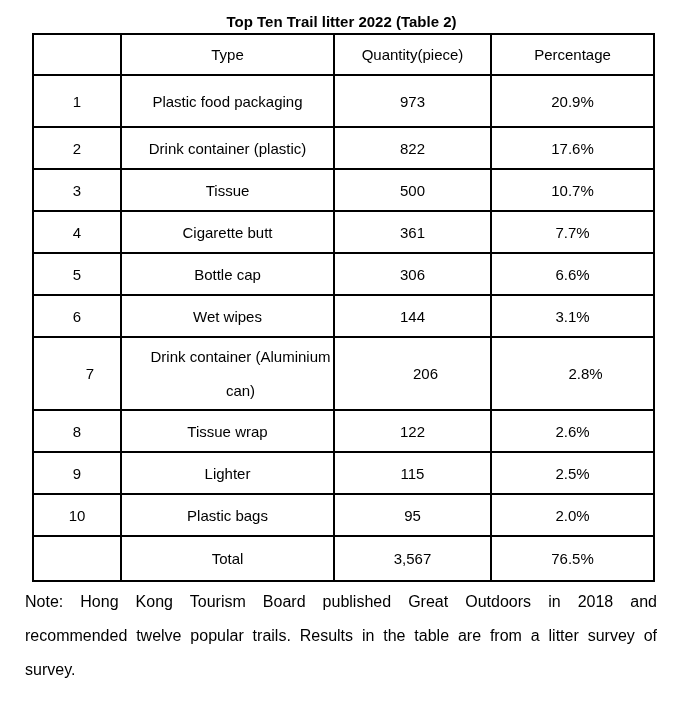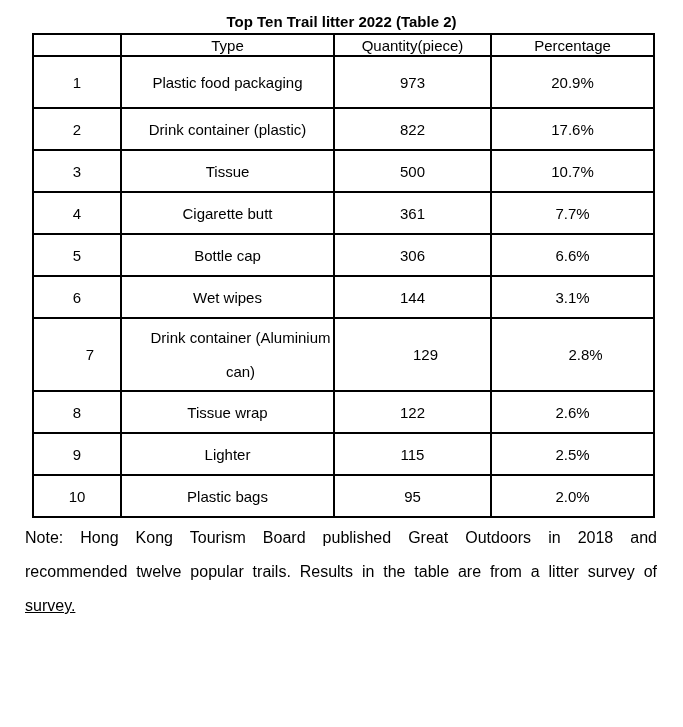--- a/index.html
+++ b/index.html
@@ -38,39 +38,38 @@
   table.litter-table td {
     border: 2px solid #000000;
     padding: 0 2px;
     text-align: center;
     vertical-align: middle;
     font-size: 15px;
     font-weight: normal;
     line-height: 19px;
     overflow: hidden;
   }
-  tr.row-header  { height: 22px; border-radius: 17px; }
+  tr.row-header  { height: 41px; border-radius: 17px; }
   tr.row-first   { height: 52px; }
   tr.row-std     { height: 42px; }
   tr.row-wrap    { height: 73px; }
   tr.row-wrap td { line-height: 34px; padding-left: 28px; }
   tr.row-total   { height: 45px; }
   .note {
     margin: 3px 26px 0 25px;
     font-size: 16px;
   }
   .note-line {
     line-height: 34px;
     text-align: justify;
     text-align-last: justify;
     white-space: normal;
   }
   .note-line.last {
     text-align-last: left;
-    text-decoration: underline;
   }
 </style>
 </head>
 <body>
 
 <div class="page">
 
   <h1 class="doc-title">Top Ten Trail litter 2022 (Table 2)</h1>
 
   <table class="litter-table">
@@ -121,41 +120,47 @@
       </tr>
       <tr class="row-std">
         <td>6</td>
         <td>Wet wipes</td>
         <td>144</td>
         <td>3.1%</td>
       </tr>
       <tr class="row-wrap">
         <td>7</td>
         <td>Drink container (Aluminium can)</td>
-        <td>129</td>
+        <td>206</td>
         <td>2.8%</td>
       </tr>
       <tr class="row-std">
         <td>8</td>
         <td>Tissue wrap</td>
         <td>122</td>
         <td>2.6%</td>
       </tr>
       <tr class="row-std">
         <td>9</td>
         <td>Lighter</td>
         <td>115</td>
         <td>2.5%</td>
       </tr>
       <tr class="row-std">
         <td>10</td>
         <td>Plastic bags</td>
         <td>95</td>
         <td>2.0%</td>
       </tr>
+      <tr class="row-total">
+        <td></td>
+        <td>Total</td>
+        <td>3,567</td>
+        <td>76.5%</td>
+      </tr>
     </tbody>
   </table>
 
   <div class="note">
     <div class="note-line">Note: Hong Kong Tourism Board published Great Outdoors in 2018 and</div>
     <div class="note-line">recommended twelve popular trails.  Results in the table are from a litter survey of</div>
     <div class="note-line last">survey.</div>
   </div>
 
 </div>

